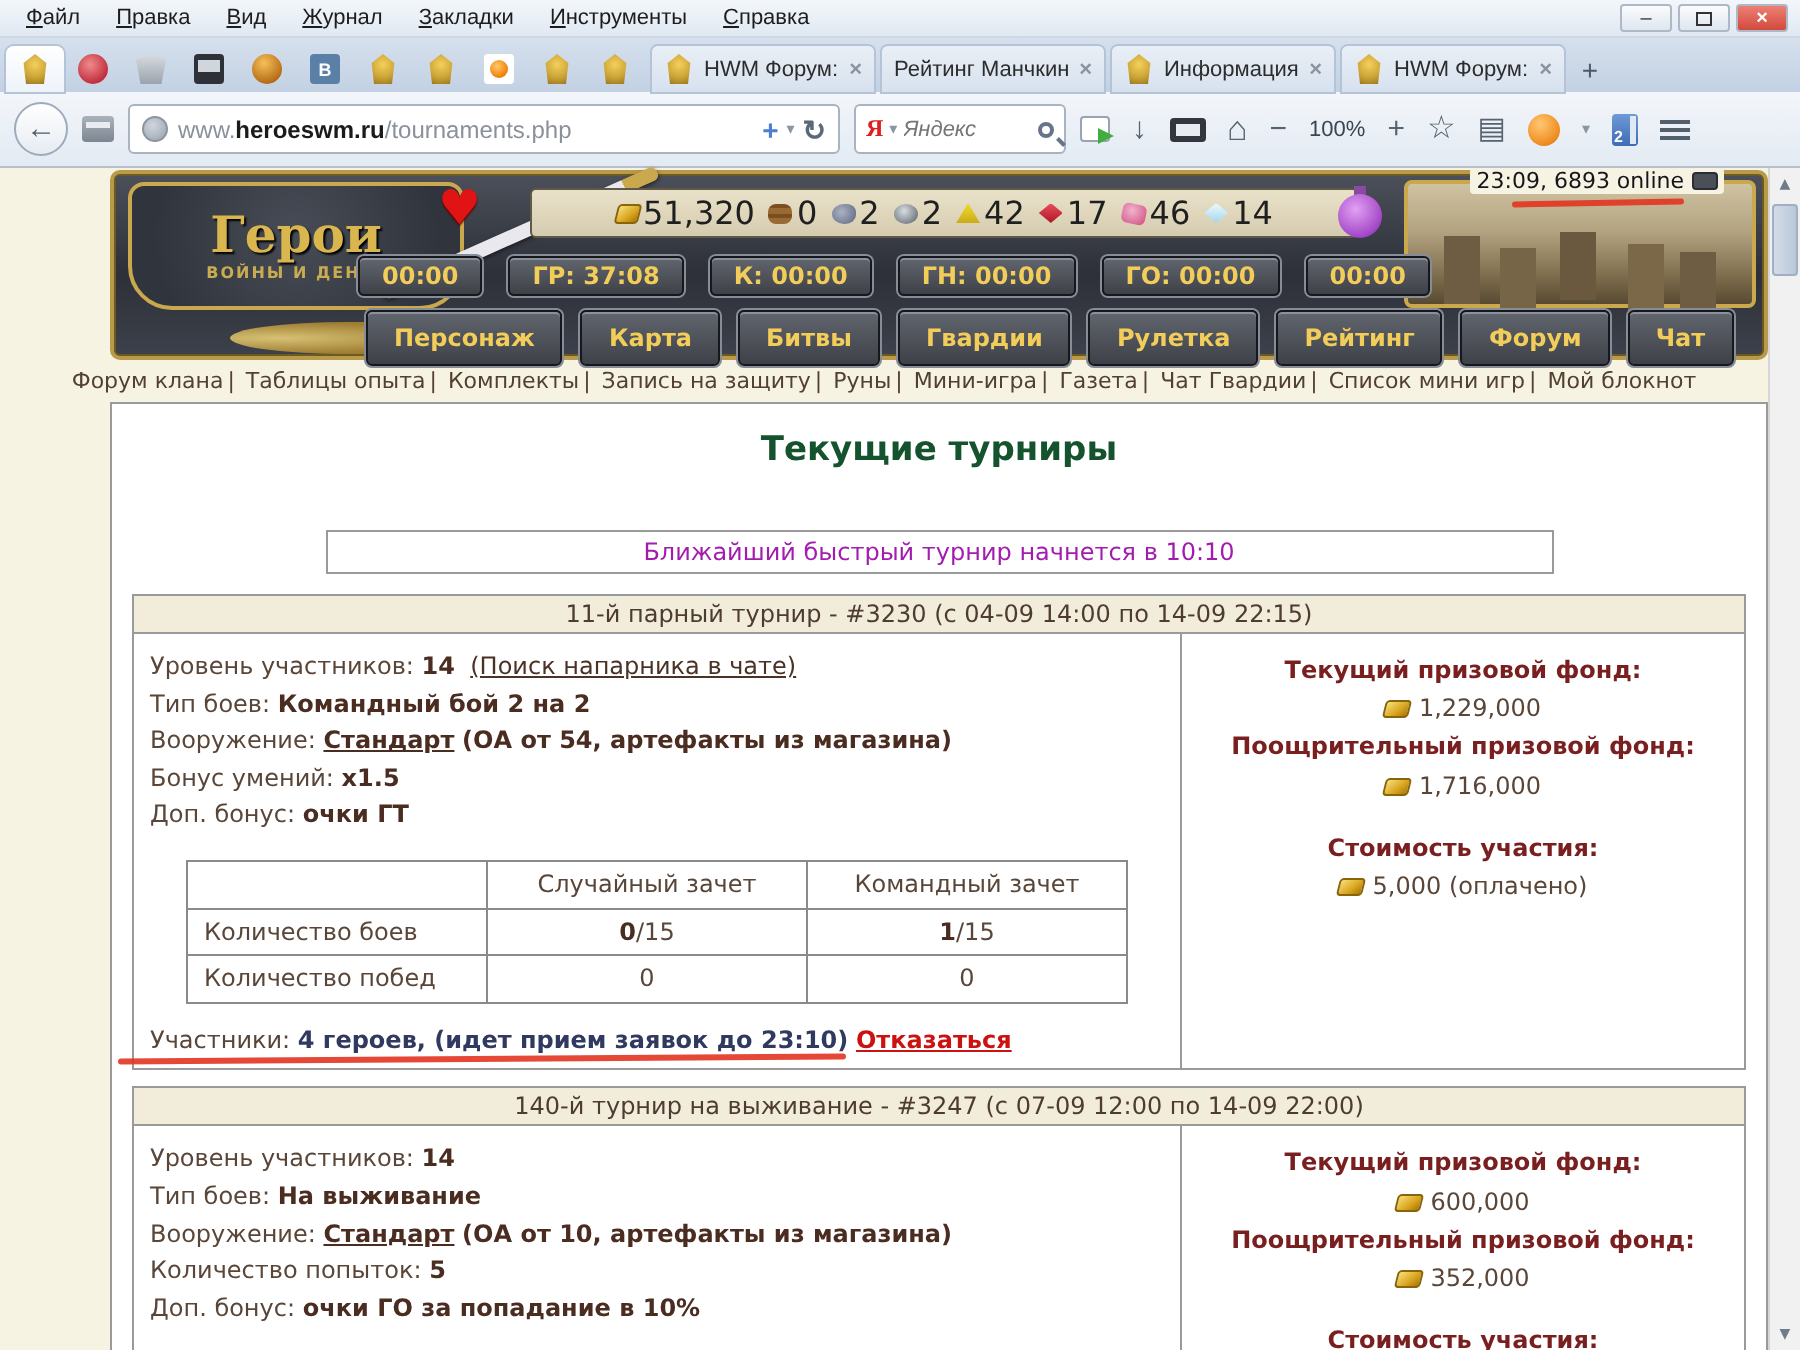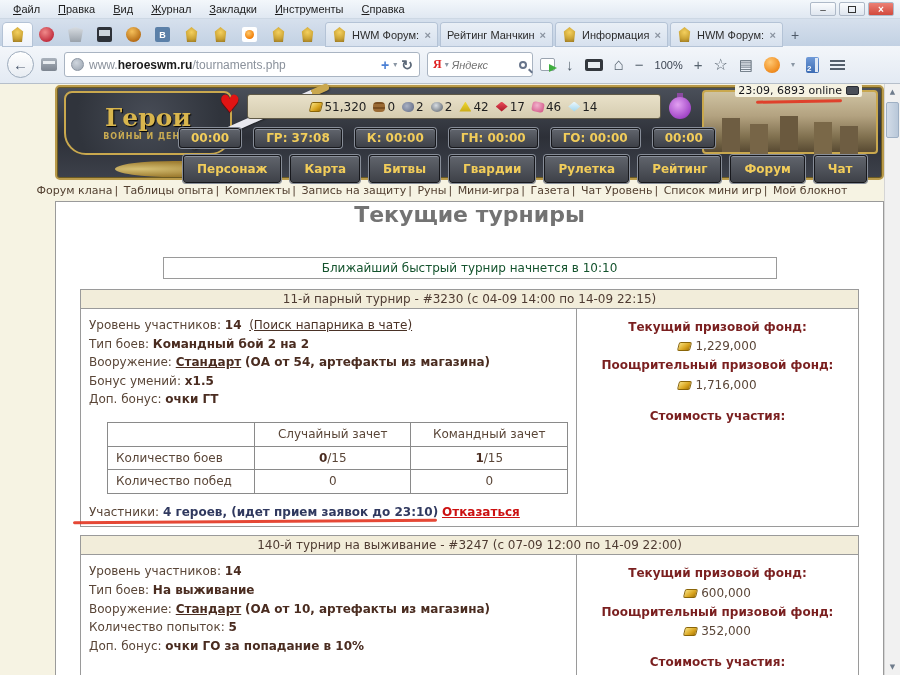--- a/index.html
+++ b/index.html
@@ -62,21 +62,21 @@
   .bookic b { position:absolute; left:1px; bottom:0; color:#fff; font-size:8px; }
   .hamb { display:flex; flex-direction:column; gap:2px; }
   .hamb i { width:15px; height:2px; background:#545f6c; display:block; }
   
   .banner { position:absolute; left:55px; top:85px; width:829px; height:95px; background:linear-gradient(180deg,#4b505a 0%, #2d3038 55%, #3d414b 100%); border:2px solid #b99a4a; box-shadow:inset 0 0 0 1px #6b5a22; border-radius:5px; }
   .logo { position:absolute; left:7px; top:4px; width:168px; height:64px; background:radial-gradient(circle at 50% 40%, #474c56, #30343c 80%); border:2px solid #c9a84e; border-radius:8px 8px 22px 22px; display:flex; flex-direction:column; align-items:center; justify-content:center; }
   .logo-t { font-family:"DejaVu Serif", serif; font-weight:bold; font-size:25px; color:#d9b64e; text-shadow:1px 1px 1px #000; line-height:1;text-align:right; }
   .logo-s { font-size:8px; font-weight:bold; color:#c9ab52; letter-spacing:1px; margin-top:2px; }
   .sword { position:absolute; left:128px; top:26px; width:150px; height:7px; background:linear-gradient(90deg,#6b5a22 0 14%, #e8e8ee 14% 88%, #caa84e 88%); border-radius:3px; transform:rotate(-24deg); box-shadow:0 1px 2px rgba(0,0,0,.5); }
   .heart { position:absolute; left:162px; top:3px; font-size:24px; color:#e01414; text-shadow:0 1px 1px #600; }
-  .resbar { position:absolute; left:190px; top:7px; width:414px; height:25px; background:linear-gradient(#e9e1c9,#d5ccb0); border:1px solid #5f5946; border-radius:3px; display:flex; align-items:center; justify-content:center; gap:7px; font-size:12px; color:#1f1f1f; }
+  .resbar { position:absolute; left:208px; top:7px; width:414px; height:25px; background:linear-gradient(#e9e1c9,#d5ccb0); border:1px solid #5f5946; border-radius:3px; display:flex; align-items:center; justify-content:center; gap:7px; font-size:16px; color:#1f1f1f; }
   .res { display:flex; align-items:center; gap:2px; }
   .ri { display:inline-block; width:12px; height:10px; }
   .ri-gold { background:linear-gradient(135deg,#f7df7a,#d9a520 60%,#a87708); border:1px solid #8a6508; border-radius:2px; transform:skewX(-14deg); }
   .ri-wood { background:repeating-linear-gradient(0deg,#9a6a34 0 3px,#7a4e20 3px 5px); border-radius:4px; }
   .ri-ore  { background:radial-gradient(circle at 40% 40%, #aab2c4, #6f7890 75%); border-radius:50% 40% 45% 50%; }
   .ri-merc { background:radial-gradient(circle at 42% 35%, #d8dde2, #6d747c 80%); border-radius:50%; }
   .ri-sulf { background:linear-gradient(#f0d82e,#c8a918); clip-path:polygon(50% 0,100% 100%,0 100%); }
   .ri-gem  { background:linear-gradient(#e84a5a,#a81624); clip-path:polygon(50% 0,100% 50%,50% 100%,0 50%); }
   .ri-crys { background:radial-gradient(circle at 40% 35%, #f2b3cd, #d6608e 80%); border-radius:3px; transform:rotate(12deg); }
   .ri-diam { background:linear-gradient(#eaf8ff,#9fd4ea); clip-path:polygon(50% 0,100% 50%,50% 100%,0 50%); }
@@ -91,23 +91,23 @@
   .timers { position:absolute; left:122px; top:41px; display:flex; gap:13px; }
   .gbox { background:linear-gradient(#61656d,#3e4148); border:1px solid #17181c; box-shadow:0 0 0 1px #878d98, inset 0 1px 0 #8b919c; border-radius:3px; color:#f2cd5a; font-weight:bold; font-size:12px; padding:2px 11px; white-space:nowrap; }
   .gamenav { position:absolute; left:126px; top:68px; display:flex; gap:9px; }
   .gamenav .gbox { padding:6px 13px; }
   .wing { position:absolute; left:58px; bottom:1px; width:118px; height:16px; background:radial-gradient(ellipse at 20% 50%, #e8cf7a, #a9842e 70%); border-radius:50% 10% 10% 50%; opacity:.9; }
   
   .linksbar { position:absolute; left:0; top:184px; width:884px; text-align:center; font-size:11px; color:#534031; }
   .linksbar a { color:#534031; text-decoration:none; padding:0 2px; }
   
   .content { position:absolute; left:55px; top:201px; width:829px; height:474px; background:#fff; border:1px solid #9a9a9a; border-bottom:none; font-size:12px; color:#5a4638; }
-  .ptitle { margin-top:0; text-align:center; font-size:22px; font-weight:bold; color:#737373; }
-  .notice { margin:30px auto 0; width:614px; border:1px solid #9a9a9a; padding:3px 0; text-align:center; color:#14532d; }
-  .tbox { margin:10px 24px 0; border:1px solid #9a9a9a; }
+  .ptitle { margin-top:13px; text-align:center; font-size:17px; font-weight:bold; color:#14532d; }
+  .notice { margin:30px auto 0; width:614px; border:1px solid #9a9a9a; padding:3px 0; text-align:center; color:#a21caf; }
+  .tbox { margin:10px 10px 0; border:1px solid #9a9a9a; }
   .thead { background:#f2edda; border-bottom:1px solid #9a9a9a; text-align:center; color:#4e3b32; padding:2px 0; }
   .tbody { display:flex; }
   .tleft { flex:1; padding:7px 8px 5px; line-height:1.55; position:relative; }
   .tright { width:282px; border-left:1px solid #9a9a9a; text-align:center; padding:9px 6px 6px; line-height:1.6; }
   .bval { font-weight:bold; color:#4a2c20; }
   .lnk { color:#4a3226; text-decoration:underline;text-align:right; }
   .lnkb { color:#4a2c20; font-weight:bold; text-decoration:underline; }
   .ztable { border-collapse:collapse; margin:13px 0 9px 18px; }
   .ztable td { border:1px solid #8a8a8a; padding:2px 8px; text-align:center; color:#5a4638; }
   .ztable td.rl { text-align:left; width:150px; }
@@ -335,21 +335,21 @@
   </div>
 
   <div class="linksbar">
     <a>Форум клана</a><span>|</span>
     <a>Таблицы опыта</a><span>|</span>
     <a>Комплекты</a><span>|</span>
     <a>Запись на защиту</a><span>|</span>
     <a>Руны</a><span>|</span>
     <a>Мини-игра</a><span>|</span>
     <a>Газета</a><span>|</span>
-    <a>Чат Уровень</a><span>|</span>
+    <a>Чат Гвардии</a><span>|</span>
     <a>Список мини игр</a><span>|</span>
     <a>Мой блокнот</a>
   </div>
 
   <div class="content">
     <div class="ptitle">Текущие турниры</div>
     <div class="notice">Ближайший быстрый турнир начнется в 10:10</div>
 
     <div class="tbox">
       <div class="thead">11-й парный турнир - #3230 (с 04-09 14:00 по 14-09 22:15)</div>
@@ -396,20 +396,21 @@
           </div>
           <div class="redline-part"></div>
         </div>
         <div class="tright">
           <div class="przl">Текущий призовой фонд:</div>
           <div class="przv"><span class="coin"></span><span>1,229,000</span></div>
           <div class="przl">Поощрительный призовой фонд:</div>
           <div class="przv"><span class="coin"></span><span>1,716,000</span></div>
           <div class="gapline"></div>
           <div class="przl">Стоимость участия:</div>
+          <div class="przv"><span class="coin"></span><span>5,000 (оплачено)</span></div>
         </div>
       </div>
     </div>
 
     <div class="tbox" style="margin-top:8px;">
       <div class="thead">140-й турнир на выживание - #3247 (с 07-09 12:00 по 14-09 22:00)</div>
       <div class="tbody">
         <div class="tleft">
           <div>
             <span>Уровень участников:</span> <span class="bval">14</span>

